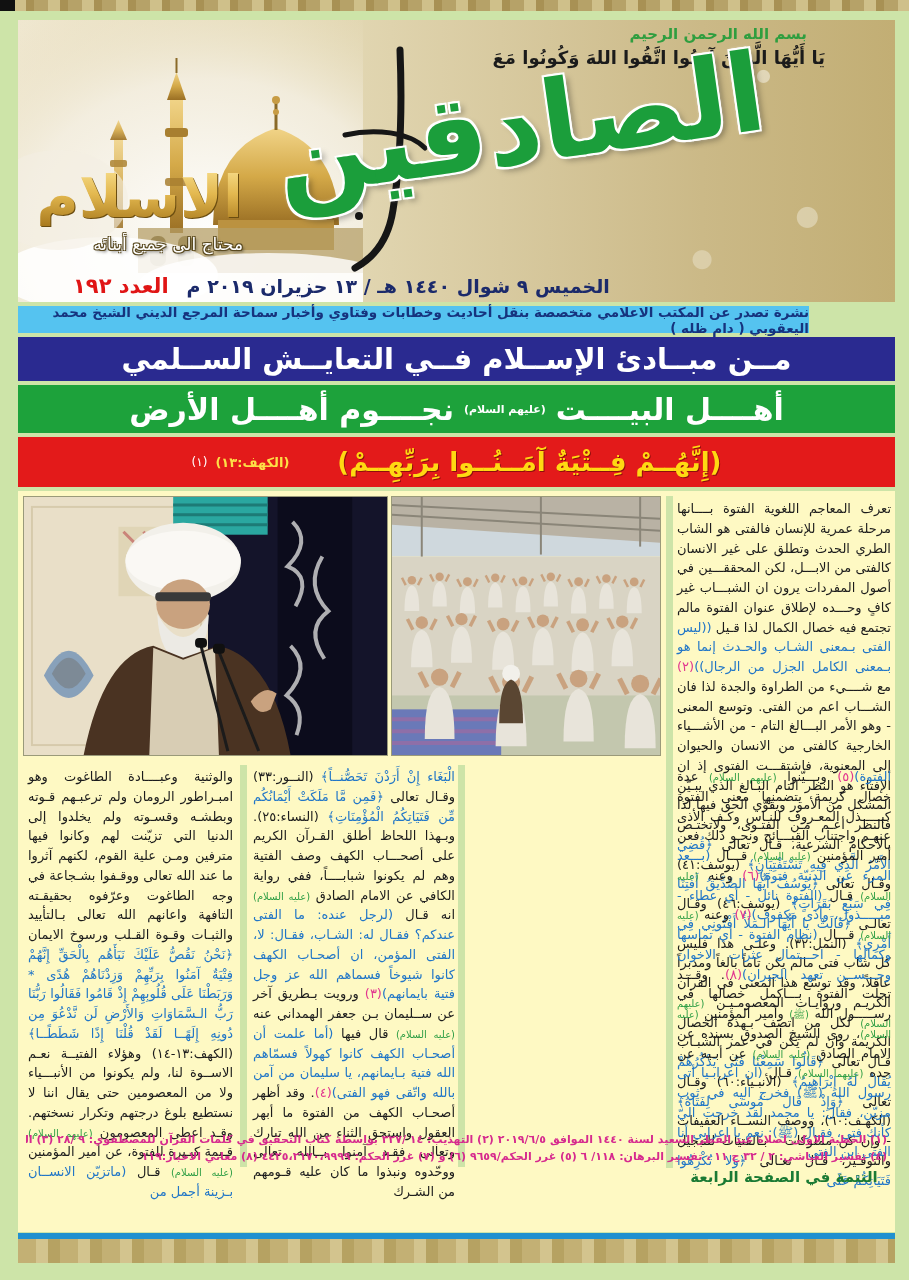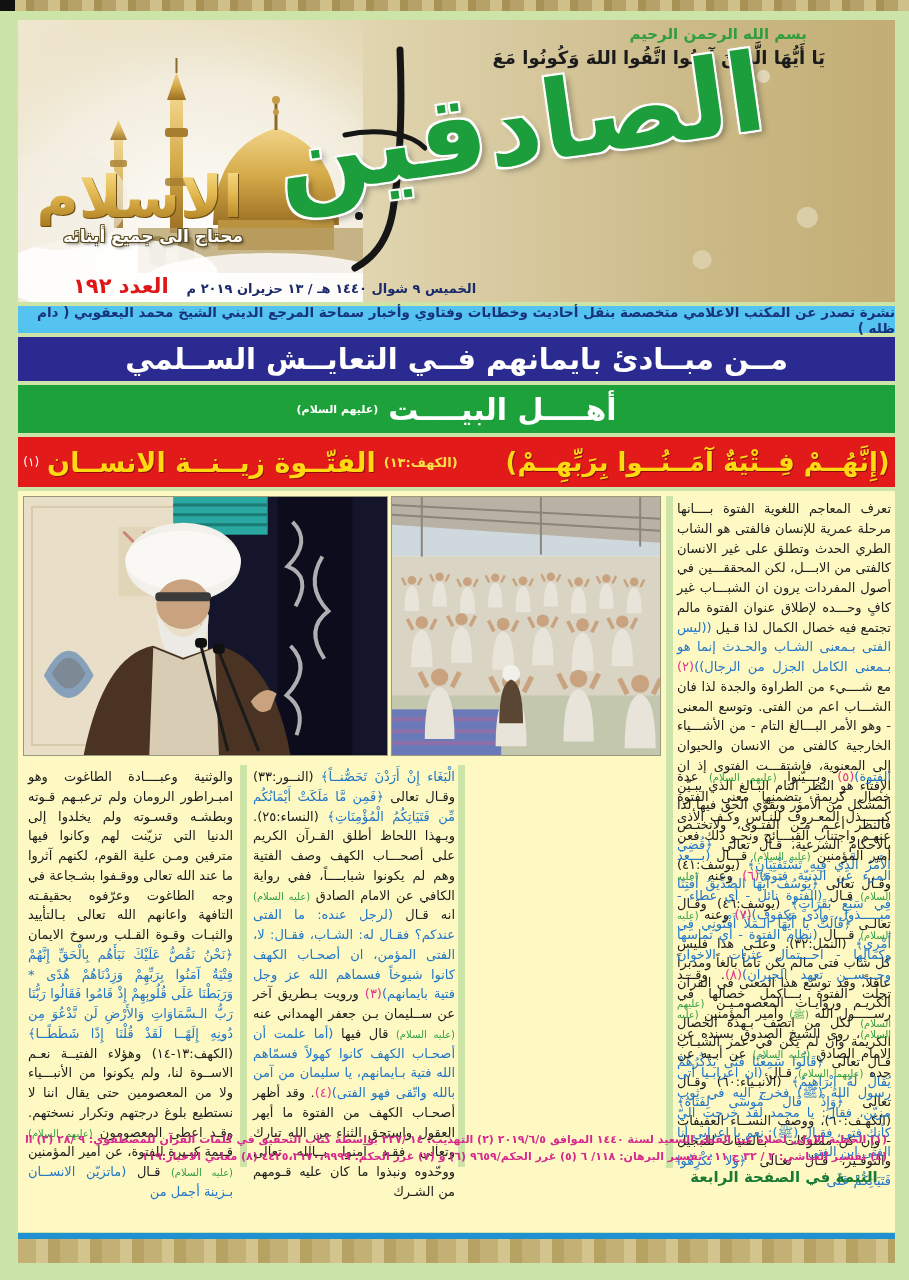--- a/index.html
+++ b/index.html
@@ -22,27 +22,27 @@
   .header-verse{position:absolute;right:70px;top:27px;color:#1b1b1b;font-size:18px;font-weight:bold;letter-spacing:1px;}
   .masthead-title{position:absolute;right:115px;top:52px;width:520px;text-align:center;
     transform:rotate(-8deg);font-size:108px;font-weight:bold;color:#1b9e3b;line-height:1;
     text-shadow:0 0 2px #fff,0 0 4px #fff,2px 2px 0 #fff,-2px -2px 0 #fff,2px -2px 0 #fff,-2px 2px 0 #fff,4px 4px 6px rgba(0,0,0,.35);}
   .flourish{position:absolute;right:430px;top:20px;width:160px;height:250px;pointer-events:none;}
   .emblem{position:absolute;right:652px;top:148px;width:215px;text-align:right;}
   .emblem-word{font-size:58px;font-weight:bold;line-height:1;
     background:linear-gradient(180deg,#f7dd8a 0%,#e3b84f 45%,#a97a1e 100%);
     -webkit-background-clip:text;background-clip:text;color:transparent;
     filter:drop-shadow(1px 1px 0 #6b4d10);}
-  .emblem-motto{margin-top:0;color:#fff;font-size:17px;font-weight:bold;
+  .emblem-motto{margin-top:8px;color:#fff;font-size:17px;font-weight:normal;
     text-shadow:1px 1px 0 #5a4a20,-1px -1px 0 #5a4a20,1px -1px 0 #5a4a20,-1px 1px 0 #5a4a20,2px 2px 3px rgba(0,0,0,.5);}
   .date-row{position:absolute;left:55px;bottom:4px;display:flex;flex-direction:row;align-items:baseline;gap:18px;direction:rtl;}
-  .date-text{color:#1b2a6b;font-size:13px;font-weight:bold;}
+  .date-text{color:#1b2a6b;font-size:19px;font-weight:bold;}
   .issue-no{color:#e01515;font-size:21px;font-weight:bold;}
   
-  .publisher{position:absolute;left:18px;top:306px;width:877px;height:27px;background:#55c3f0;
+  .publisher{position:absolute;left:18px;top:306px;width:791px;height:27px;background:#55c3f0;
     display:flex;align-items:center;justify-content:center;}
   .publisher span{color:#16337e;font-size:13.5px;font-weight:bold;}
   
   .banner{position:absolute;left:18px;width:877px;display:flex;align-items:center;justify-content:center;text-align:center;}
   .banner-main{top:337px;height:44px;background:#2a2a90;}
   .banner-main span{color:#fff;font-size:29px;font-weight:bold;}
   .banner-green{top:385px;height:48px;background:#1da23b;gap:10px;}
   .banner-green .big{color:#fff;font-size:30px;font-weight:bold;}
   .banner-green .hon{color:#fff;font-size:11px;font-weight:bold;line-height:1;}
   .banner-red{top:437px;height:50px;background:#e31a1a;gap:8px;}
@@ -146,32 +146,32 @@
       <span class="date-text">الخميس ٩ شوال ١٤٤٠ هـ / ١٣ حزيران ٢٠١٩ م</span>
       <span class="issue-no">العدد ١٩٢</span>
     </div>
   </div>
 
   <div class="publisher">
     <span>نشرة تصدر عن المكتب الاعلامي متخصصة بنقل أحاديث وخطابات وفتاوي وأخبار سماحة المرجع الديني الشيخ محمد اليعقوبي ( دام ظله )</span>
   </div>
 
   <div class="banner banner-main">
-    <span>مــن مبــادئ بايمانهم فــي التعايــش الســلمي</span>
+    <span>مــن مبــادئ الإســلام فــي التعايــش الســلمي</span>
   </div>
 
   <div class="banner banner-green">
     <span class="big">أهــــل البيــــت</span>
     <span class="hon">(عليهم السلام)</span>
+    <span class="big">نجــــوم أهــــل الأرض</span>
   </div>
 
   <div class="banner banner-red">
     <span class="quote">(إِنَّهُــمْ فِــتْيَةٌ آمَــنُــوا بِرَبِّهِــمْ)</span>
     <span class="ref">(الكهف:١٣)</span>
-    <span class="title">الفتّــوة زيــنــة الانســان</span>
     <sup>(١)</sup>
   </div>
 
   <div class="paper">
 
     <svg class="photo photo-sheikh" viewBox="0 0 365 260" preserveAspectRatio="none">
       <rect x="0" y="0" width="185" height="260" fill="#e9dfc8"></rect>
       <g opacity="0.55">
         <rect x="8" y="10" width="170" height="240" fill="none" stroke="#c8b995" stroke-width="2"></rect>
         <path d="M20 180 q25 -50 50 0 q-25 45 -50 0 Z" fill="#3a6fb0"></path>

